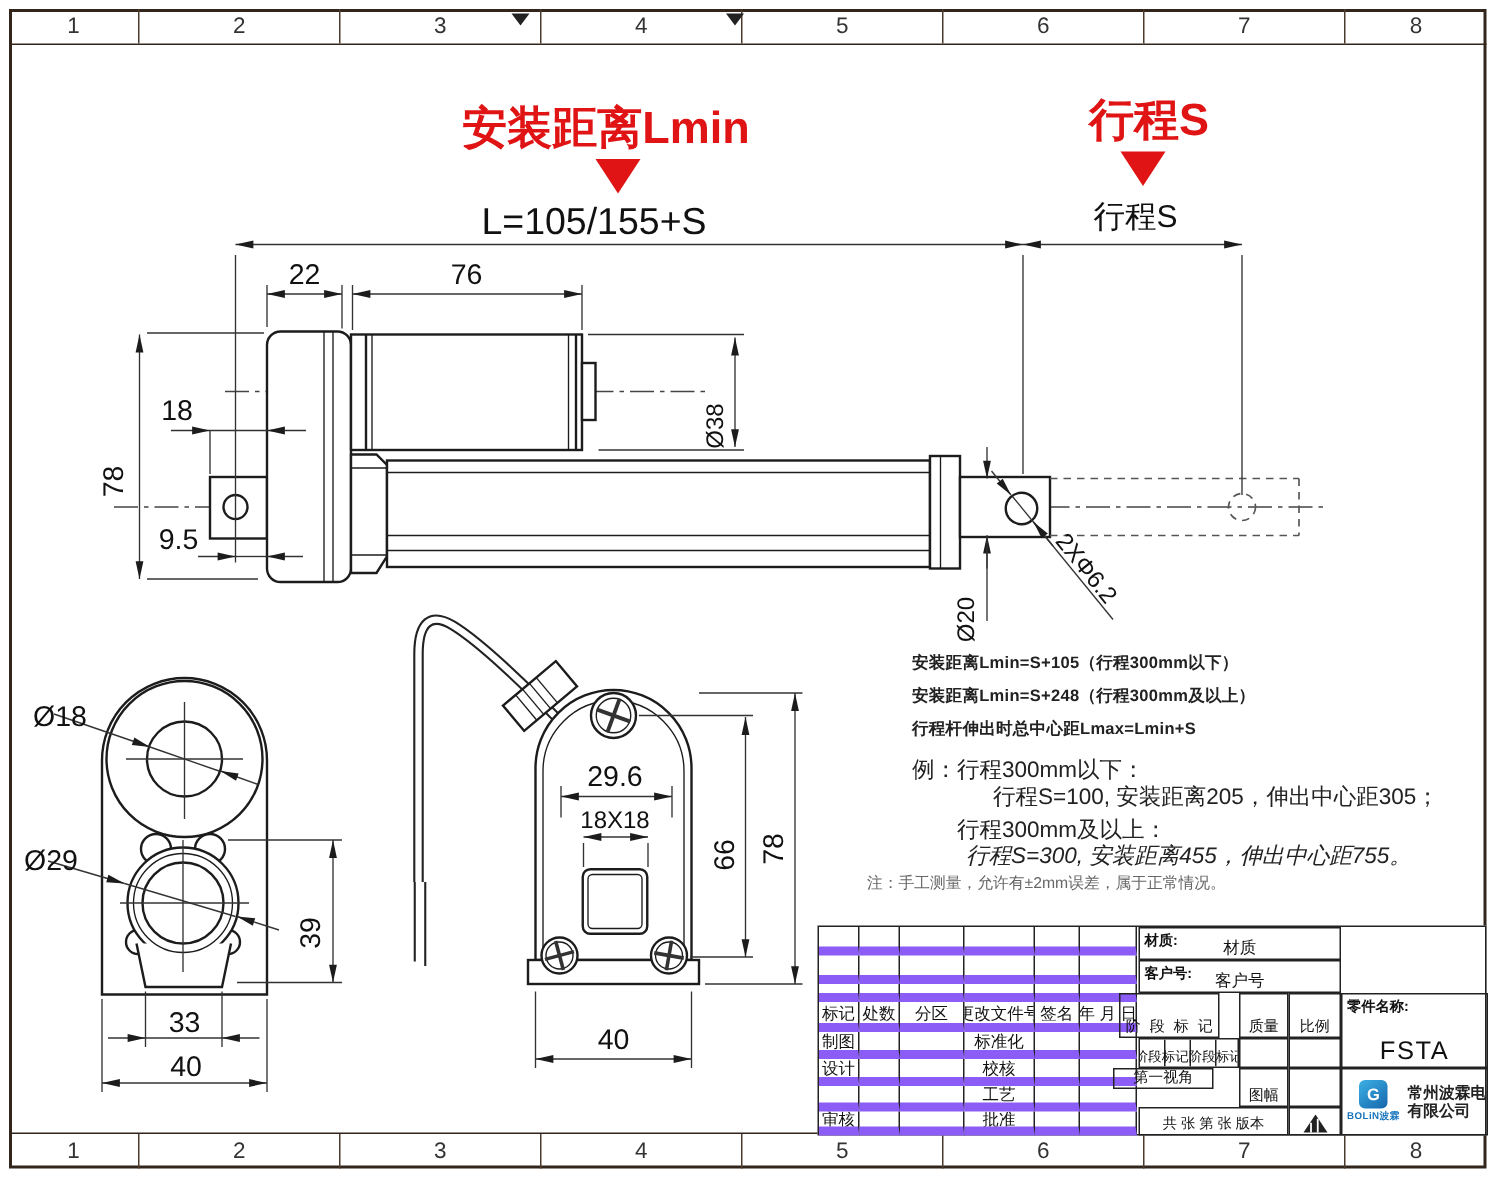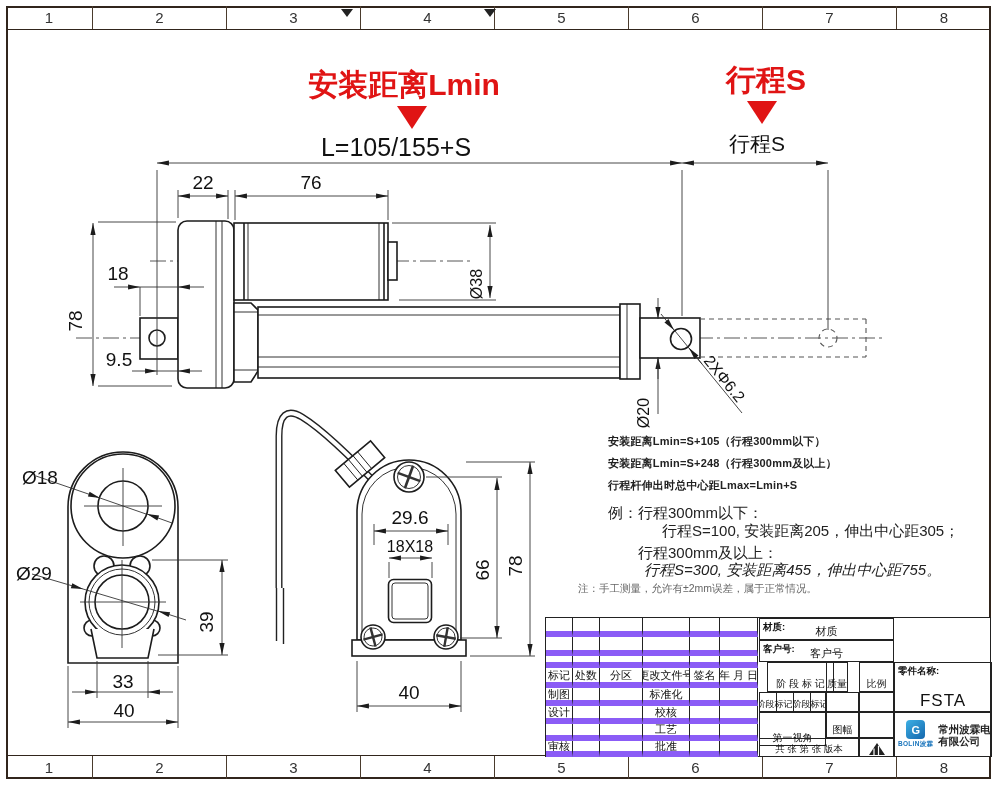--- a/index.html
+++ b/index.html
@@ -369,32 +369,32 @@
   </div>
 
   <div class="tc" style="left:213px;top:0;width:135px;height:22px;">
     <span class="lab">材质:</span>
     <span class="val">材质</span>
   </div>
   <div class="tc" style="left:213px;top:22px;width:135px;height:22px;">
     <span class="lab">客户号:</span>
     <span class="val">客户号</span>
   </div>
-  <div class="tc" style="left:221px;top:44px;width:67px;height:30px;">阶 段 标 记</div>
-  <div class="tc" style="left:280px;top:44px;width:22px;height:30px;">质量</div>
+  <div class="tc" style="left:200px;top:44px;width:67px;height:30px;font-family:Liberation Mono, monospace;">阶 段 标 记</div>
+  <div class="tc" style="left:280px;top:44px;width:33px;height:30px;">质量</div>
   <div class="tc" style="left:313px;top:44px;width:35px;height:30px;">比例</div>
   <div class="tc" style="left:213px;top:74px;width:67px;height:20px;font-size:9px;font-family:Liberation Mono, monospace;">
     <div class="vdiv" style="left:16px;"></div>
       <div class="vdiv" style="left:33px;"></div>
       <div class="vdiv" style="left:50px;"></div>
     <span style="position:relative;">阶段标记阶段标记</span>
   </div>
   <div class="tc" style="left:280px;top:74px;width:33px;height:20px;"></div>
   <div class="tc" style="left:313px;top:74px;width:35px;height:20px;"></div>
-  <div class="tc" style="left:213px;top:94px;width:67px;height:34px;">第一视角</div>
+  <div class="tc" style="left:196px;top:94px;width:67px;height:14px;">第一视角</div>
   <div class="tc" style="left:280px;top:94px;width:33px;height:26px;">图幅</div>
   <div class="tc" style="left:313px;top:94px;width:35px;height:26px;"></div>
   <div class="tc" style="left:213px;top:120px;width:100px;height:19px;font-size:9.5px;">共  张  第  张  版本</div>
   <div class="tc" style="left:313px;top:120px;width:35px;height:19px;">
     <svg width="18" height="14" viewBox="0 0 18 14">
       <path d="M1,13 L9,1 L17,13 Z" fill="#222"></path>
       <line x1="6" y1="13" x2="6" y2="6.5" stroke="#fff" stroke-width="1.2"></line>
       <line x1="10.5" y1="13" x2="10.5" y2="3.8" stroke="#fff" stroke-width="1.2"></line>
     </svg>
   </div>

